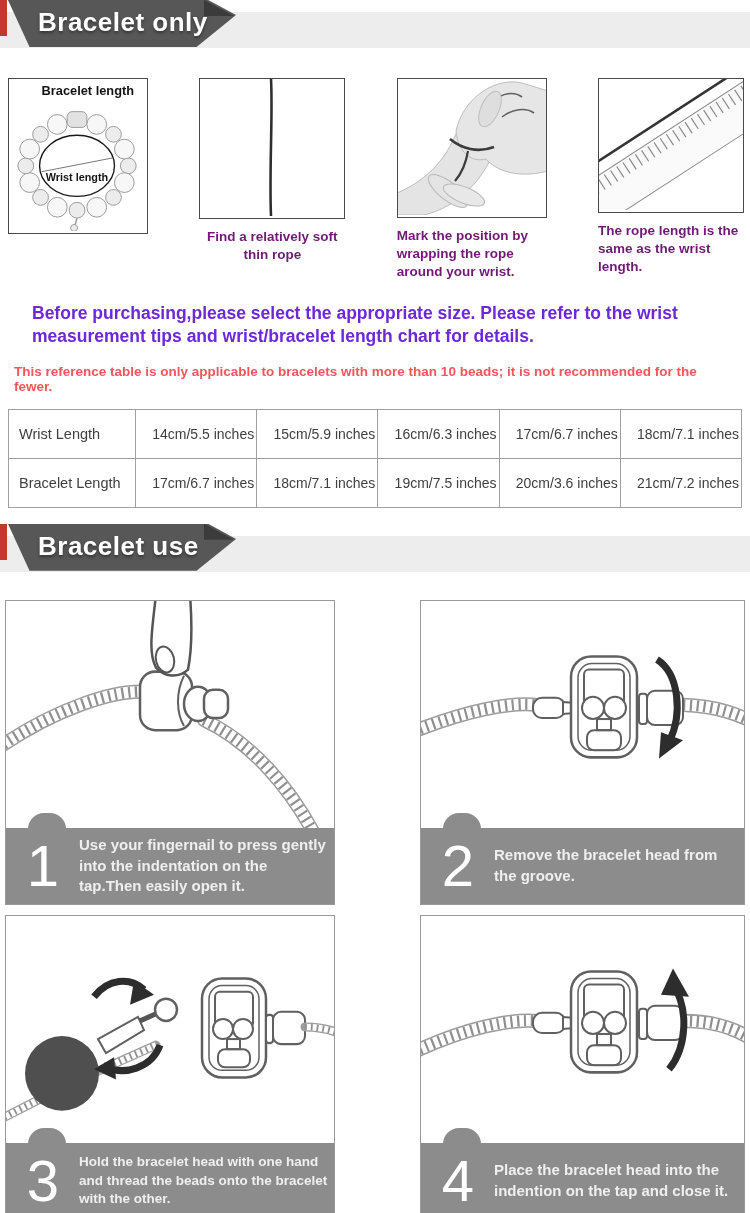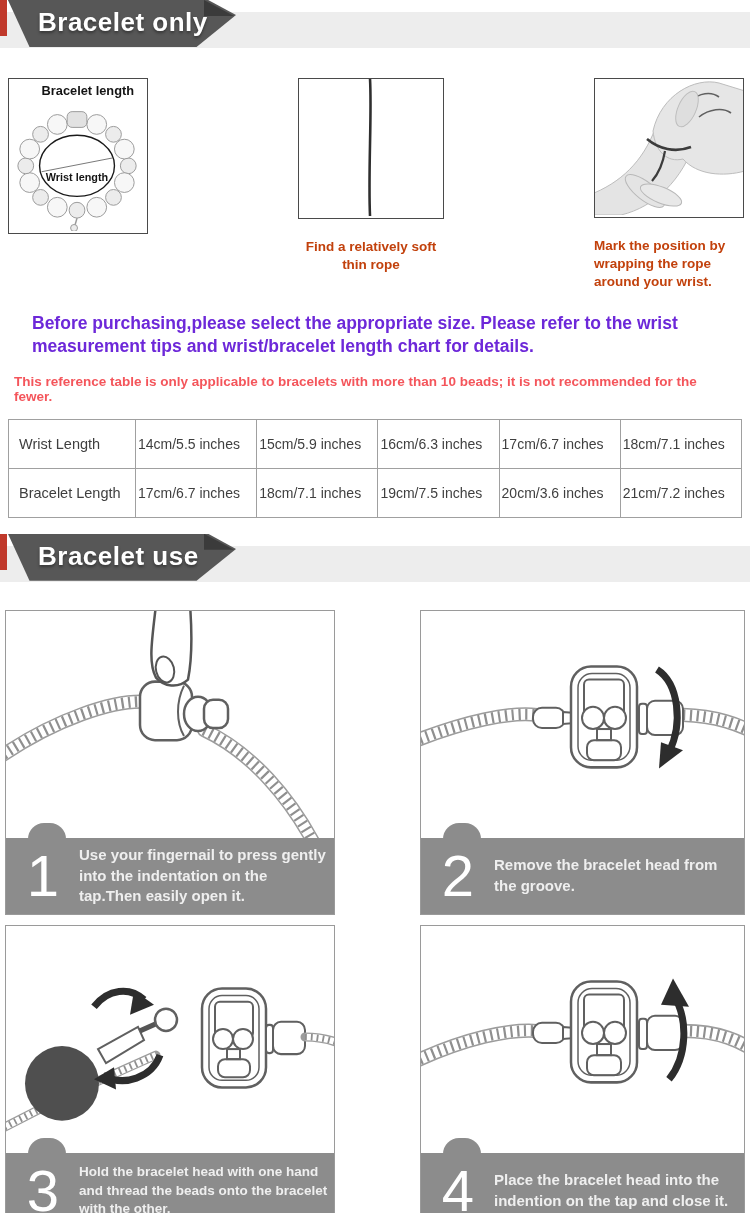--- a/index.html
+++ b/index.html
@@ -13,36 +13,36 @@
     clip-path:polygon(1.7% 0,88% 0,100% 32%,83% 100%,11% 100%);}
   .banner-fold{position:absolute;left:204px;top:0;width:30px;height:16px;background:#3b3b3b;
     clip-path:polygon(0 0,100% 100%,0 100%);}
   .banner-title{position:absolute;left:38px;top:7px;color:#fff;font-weight:bold;font-size:26px;
     letter-spacing:.5px;text-shadow:0 2px 3px rgba(0,0,0,.4);}
 
   
   .fig-row{display:flex;justify-content:space-between;padding:0 6px 0 8px;margin-top:28px;}
   .fig{display:flex;flex-direction:column;}
   .fig-box{border:1px solid #4a4a4a;background:#fff;overflow:hidden;}
-  .fig-cap{font-weight:bold;font-size:13.5px;color:#c2410c;line-height:1.35;margin-top:19px;}
+  .fig-cap{font-weight:bold;font-size:13.5px;color:#701a75;line-height:1.35;margin-top:9px;}
   .cap-center{text-align:center;}
   .pre{white-space:pre-line;}
   .w1{width:140px;} .h1{height:154px;}
   .w2{width:146px;} .h2{height:139px;}
   .w3{width:150px;} .h3{height:138px;}
   .w4{width:146px;} .h4{height:133px;}
 
   
   .intro{padding:0 32px;margin:20px 0 0;font-size:17.5px;font-weight:bold;color:#6d28d9;line-height:1.32;}
   .note{padding:0 14px;margin:16px 0 15px;font-size:13.5px;font-weight:bold;color:#f4555b;}
 
   
   table.size-table{border-collapse:collapse;margin:0 8px 16px;width:734px;
     font-size:14px;color:#3f3f3f;}
-  table.size-table td{border:1px solid #a0a0a0;height:48px;text-align:left;padding:0 2px;}
+  table.size-table td{border:1px solid #a0a0a0;height:48px;text-align:right;padding:0 2px;}
   table.size-table td.rowlab{text-align:left;padding-left:10px;width:114px;font-size:14.5px;}
 
   
   .use-grid{display:grid;grid-template-columns:330px 325px;column-gap:85px;row-gap:10px;
     padding:0 5px;margin-top:26px;}
   .panel{border:1px solid #9a9a9a;background:#fff;height:303px;display:flex;flex-direction:column;position:relative;}
   .panel-art{flex:1;overflow:hidden;}
   .panel-art svg{display:block;width:100%;height:100%;}
   .panel-cap{position:relative;background:#8c8c8c;height:76px;display:flex;align-items:center;}
   .bump{position:absolute;left:22px;top:-15px;width:38px;height:16px;background:#8c8c8c;
@@ -126,20 +126,32 @@
         <ellipse cx="92" cy="30" rx="9" ry="19" transform="rotate(24 92 30)" fill="#dedede" stroke="#bdbdbd"></ellipse>
         <path d="M52 60 C 64 70 80 74 96 68" stroke="#3c3c3c" stroke-width="2.6" fill="none"></path>
         <path d="M70 72 C 68 84 64 94 57 102" stroke="#3c3c3c" stroke-width="2.2" fill="none"></path>
         <ellipse cx="50" cy="112" rx="24" ry="9" transform="rotate(38 50 112)" fill="#e4e4e4" stroke="#b8b8b8"></ellipse>
         <ellipse cx="66" cy="116" rx="22" ry="8" transform="rotate(22 66 116)" fill="#e8e8e8" stroke="#b8b8b8"></ellipse>
       </svg>
     </div>
     <div class="fig-cap">Mark the position by wrapping the rope around your wrist.</div>
   </div>
 
+  <div class="fig w4">
+    <div class="fig-box h4">
+      <svg viewBox="0 0 144 131" width="144" height="131">
+        <g transform="rotate(-33 72 66)">
+          <line x1="-45" y1="40" x2="195" y2="40" stroke="#333" stroke-width="2.6"></line>
+          <rect x="-45" y="52" width="240" height="44" fill="#fafafa" stroke="#8a8a8a"></rect>
+          <line x1="-45" y1="61" x2="195" y2="61" stroke="#8a8a8a" stroke-width="13" stroke-dasharray="1.2 6.2"></line>
+        </g>
+      </svg>
+    </div>
+    <div class="fig-cap">The rope length is the same as the wrist length.</div>
+  </div>
 </div>
 
 <p class="intro">Before purchasing,please select the appropriate size. Please refer to the wrist measurement tips and wrist/bracelet length chart for details.</p>
 <p class="note">This reference table is only applicable to bracelets with more than 10 beads; it is not recommended for the fewer.</p>
 
 <table class="size-table">
   <tbody>
       <tr>
     <td class="rowlab">Wrist Length</td>
     <td>14cm/5.5 inches</td>

